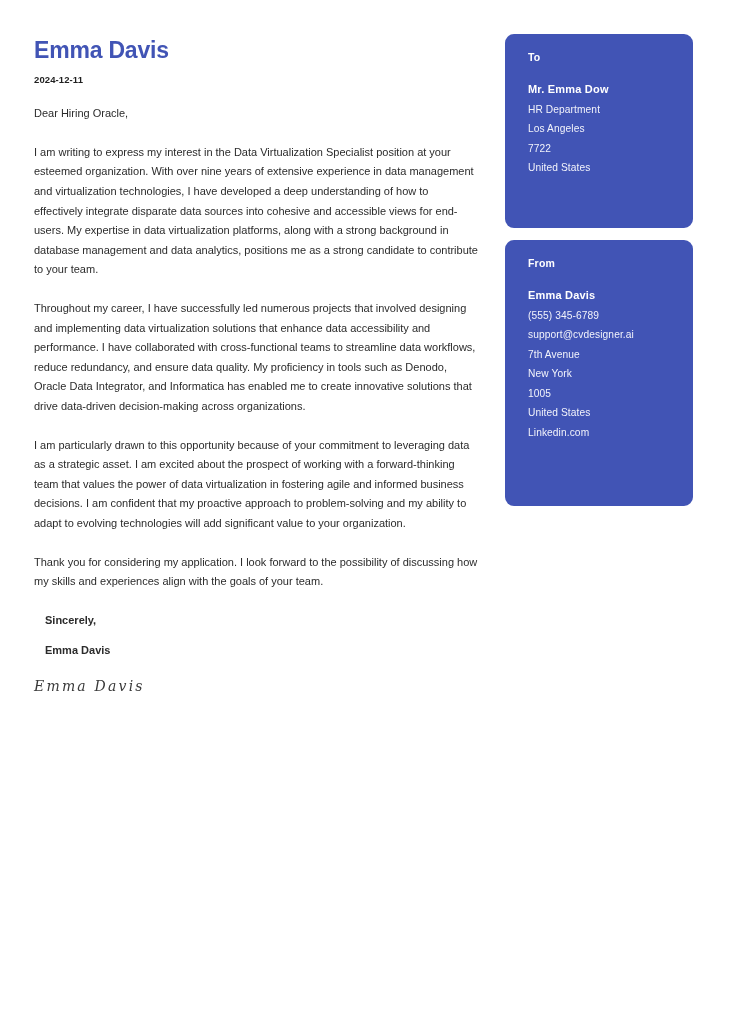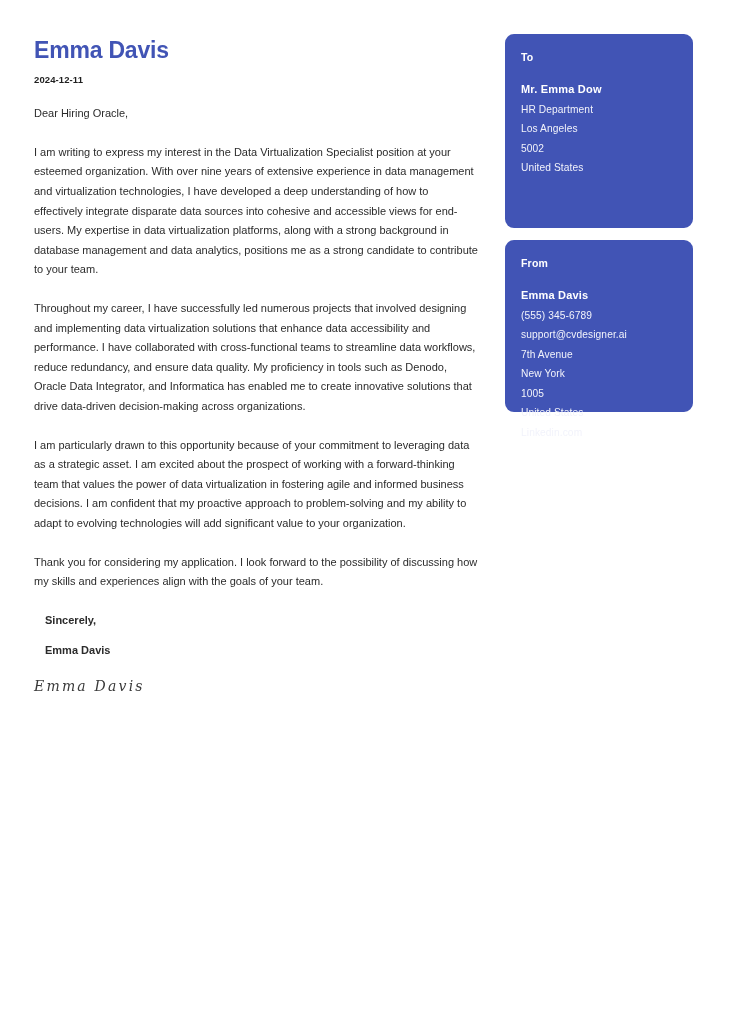--- a/index.html
+++ b/index.html
@@ -87,25 +87,25 @@
   }
 
   
   .card {
     position: absolute;
     left: 505px;
     width: 188px;
     background: #4154b5;
     border-radius: 9px;
     box-sizing: border-box;
-    padding: 17px 16px 18px 16px;
+    padding: 17px 16px 18px 23px;
     color: #ffffff;
   }
   .card-to   { top: 34px;  height: 194px; }
-  .card-from { top: 240px; height: 172px; }
+  .card-from { top: 240px; height: 266px; }
 
   .card-heading {
     font-size: 10.5px;
     font-weight: bold;
     color: #ffffff;
     margin: 0 0 17px 0;
     letter-spacing: 0.2px;
   }
 
   .card-primary {
@@ -154,21 +154,21 @@
       <div class="signature">Emma Davis</div>
     </div>
 
   </div>
 
   <div class="card card-to">
     <div class="card-heading">To</div>
     <div class="card-primary">Mr. Emma Dow</div>
     <div class="card-line">HR Department</div>
     <div class="card-line">Los Angeles</div>
-    <div class="card-line">5002</div>
+    <div class="card-line">7722</div>
     <div class="card-line">United States</div>
   </div>
 
   <div class="card card-from">
     <div class="card-heading">From</div>
     <div class="card-primary">Emma Davis</div>
     <div class="card-line">(555) 345-6789</div>
     <div class="card-line">support@cvdesigner.ai</div>
     <div class="card-line">7th Avenue</div>
     <div class="card-line">New York</div>

